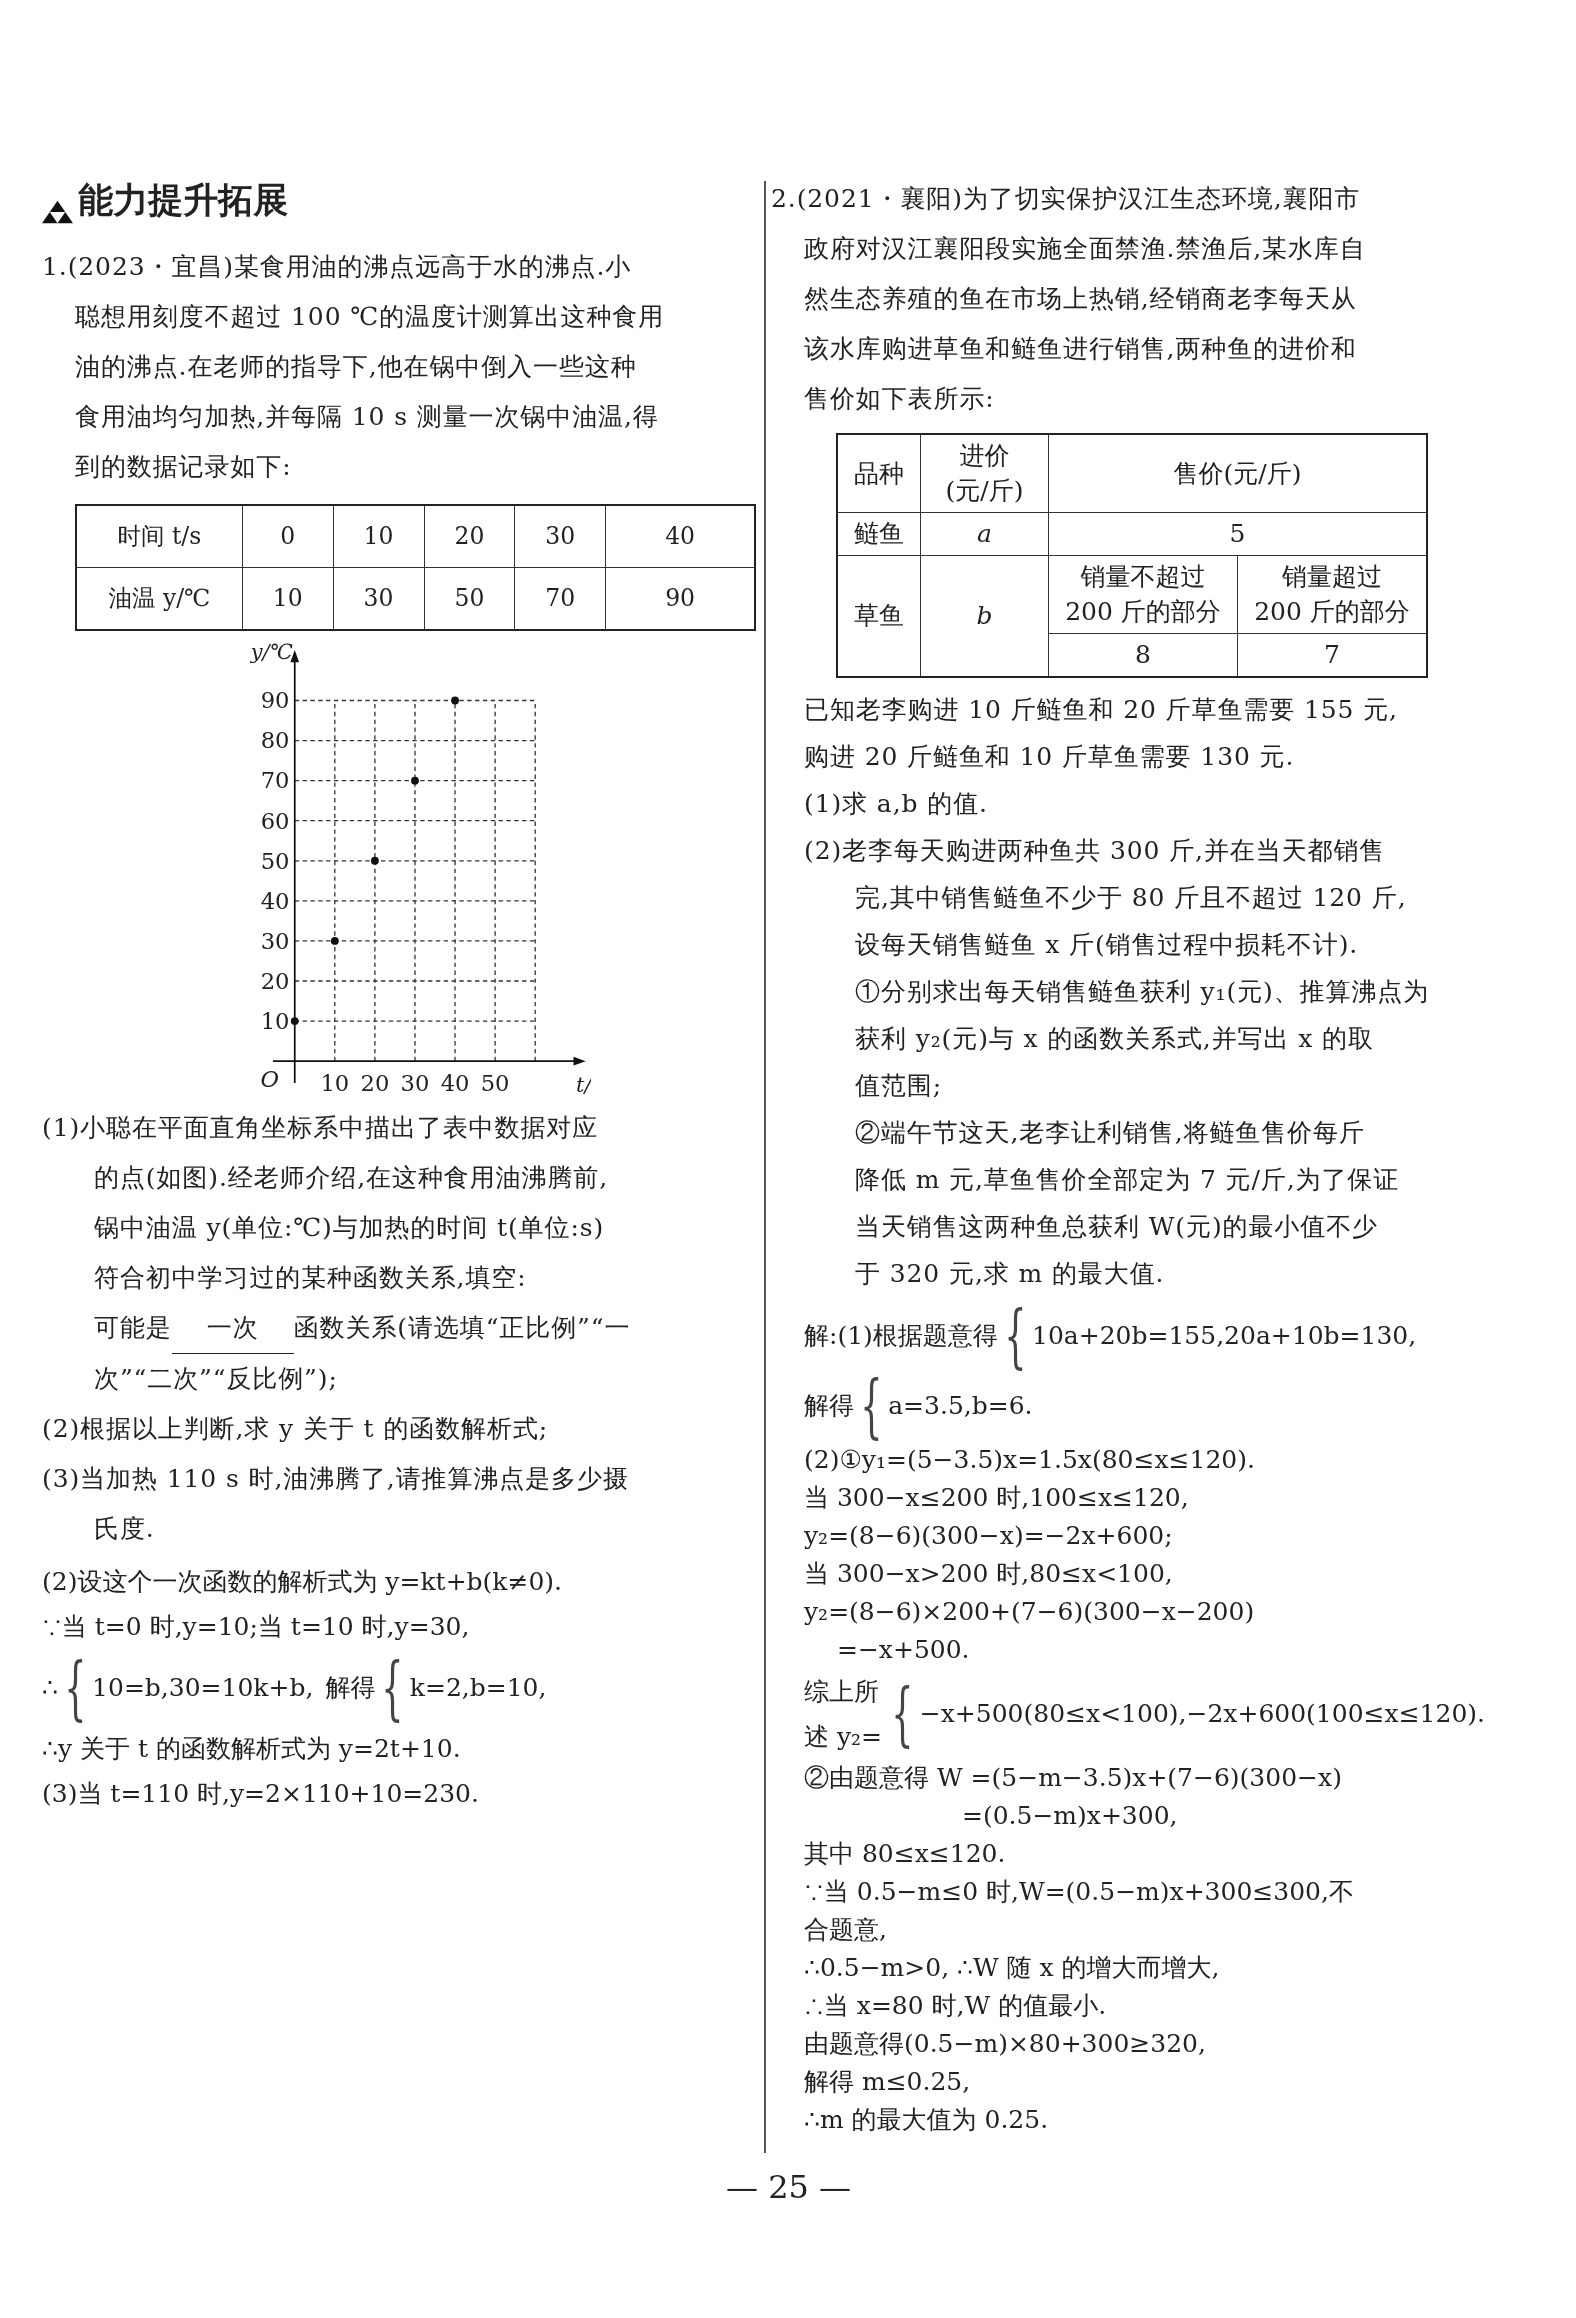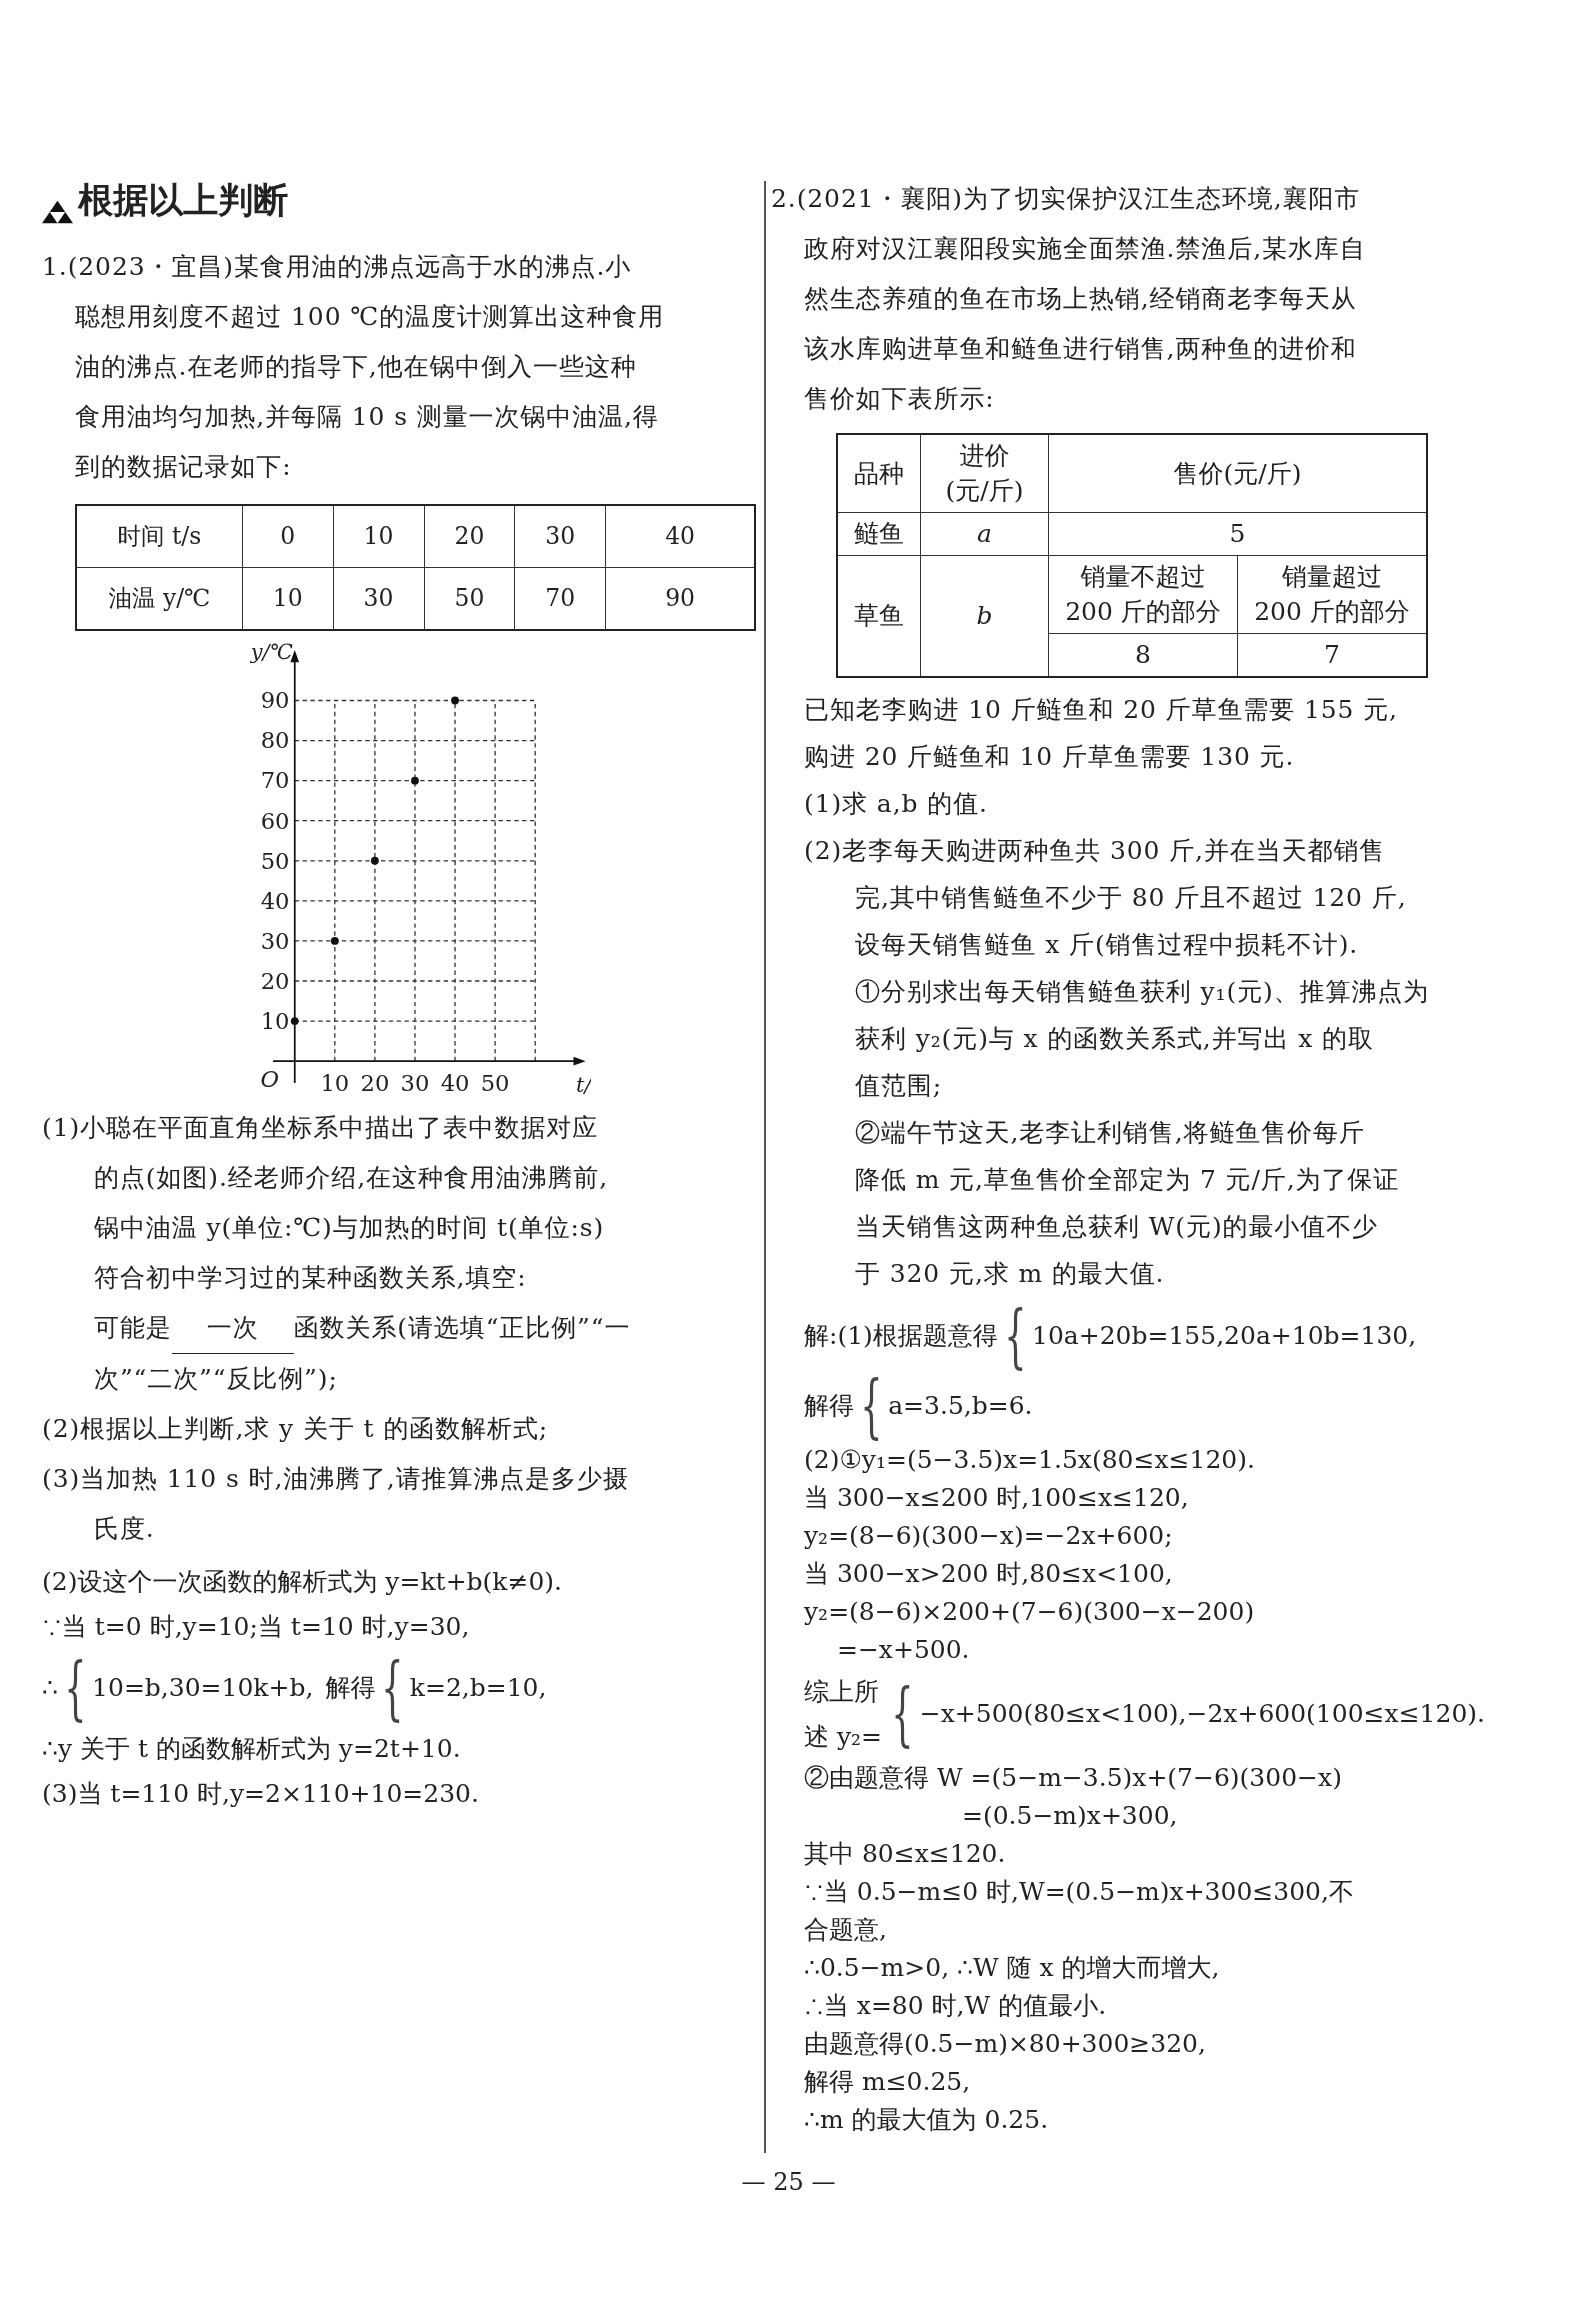--- a/index.html
+++ b/index.html
@@ -29,37 +29,37 @@
     table.data { border: 2.6px solid #222; }
 
     table.price { border-collapse: collapse; margin: 8.7px 0 8.7px 65px; font-size: 25px; border: 2.6px solid #222; }
     table.price td { border: 1.3px solid #333; text-align: center; line-height: 35px; padding: 3.5px 7px; }
 
     .chart-wrap { position: relative; margin: 10.4px 0 0 183px; width: 366px; height: 453px; }
     .chart-wrap svg text { font-family: "DejaVu Serif", "Liberation Serif", serif; }
     .brace { font-size: 70px; line-height: 1; font-weight: 200; transform: scaleX(0.5); margin: 0 -5.2px; color: #444; }
     .brace-lines { display: inline-flex; flex-direction: row; line-height: 40px; }
 
-    .page-num { position: absolute; left: 0; width: 1577px; top: 2168px; text-align: center; font-size: 24px; }
+    .page-num { position: absolute; left: 0; width: 1577px; top: 2168px; text-align: center; font-size: 32px; }
   </style>
 </head>
 <body>
 
 <div class="page">
 
   <div class="col-left">
     <div class="section-title">
       <span class="tri-icon">
         <svg viewBox="0 0 36 30">
             <polygon points="18,2 27,15 9,15" fill="#111"></polygon>
             <polygon points="9,15 18,28 0,28" fill="#111"></polygon>
             <polygon points="27,15 36,28 18,28" fill="#111"></polygon>
           </svg>
       </span>
-      <span>根据以上判断</span>
+      <span>能力提升拓展</span>
     </div>
 
     <div>
       <div class="p">1.(2023・宜昌)某食用油的沸点远高于水的沸点.小</div>
       <div class="p indent">聪想用刻度不超过 100 ℃的温度计测算出这种食用</div>
       <div class="p indent">油的沸点.在老师的指导下,他在锅中倒入一些这种</div>
       <div class="p indent">食用油均匀加热,并每隔 10 s 测量一次锅中油温,得</div>
       <div class="p indent">到的数据记录如下:</div>
     </div>
 

